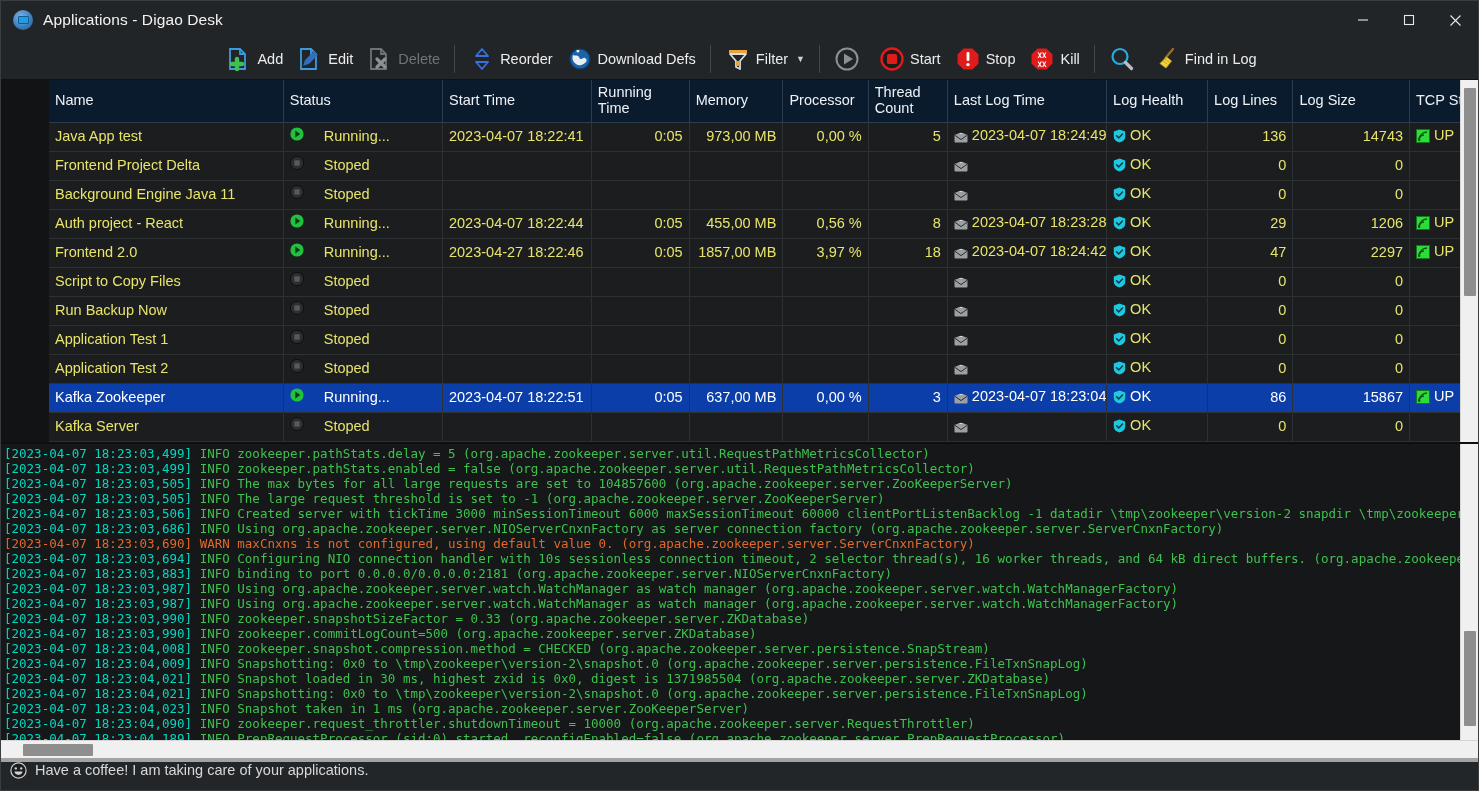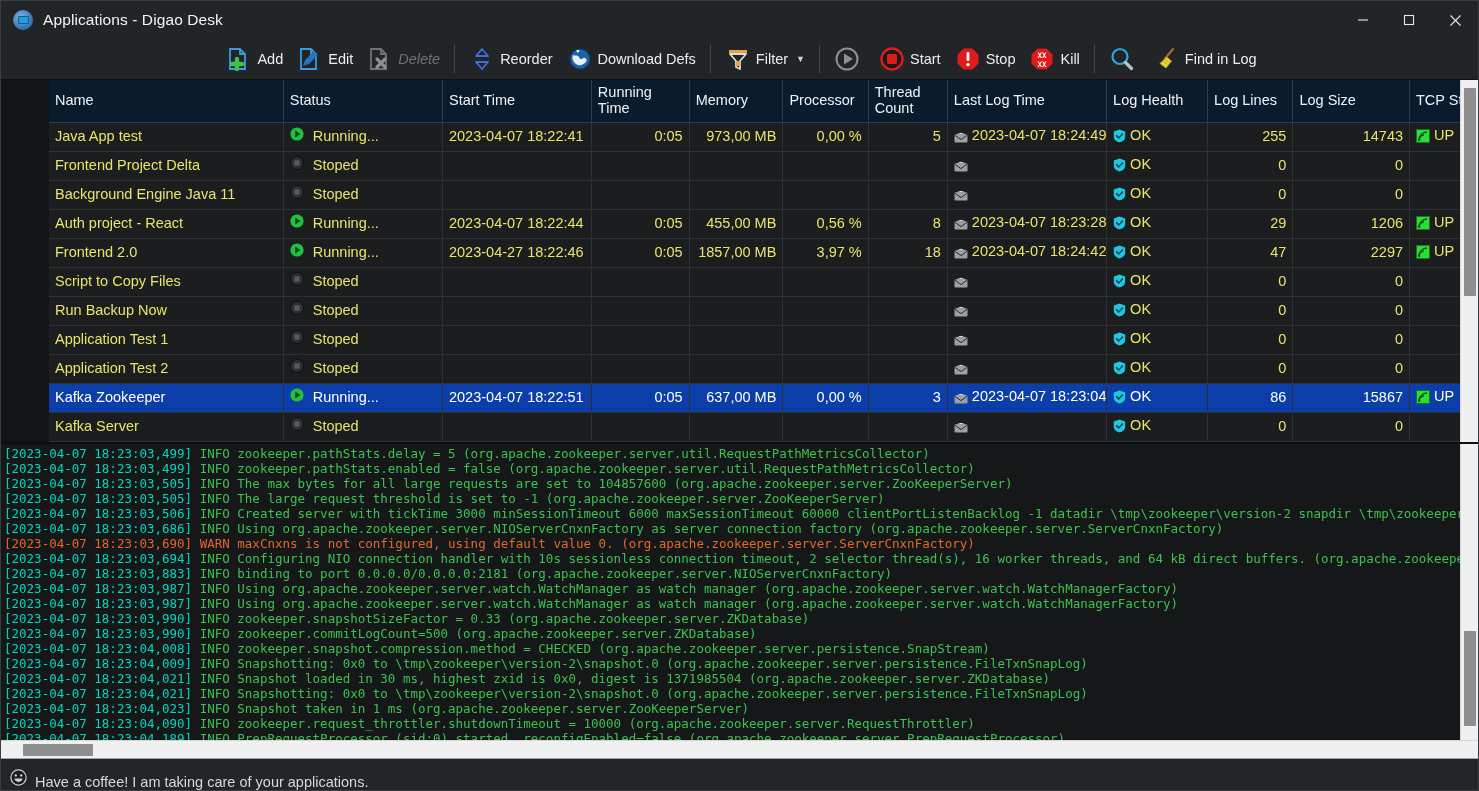--- a/index.html
+++ b/index.html
@@ -49,21 +49,21 @@
     background: #212528;
     display: flex; align-items: center; padding-left: 4px;
     border-bottom: 1px solid #0f1112;
     justify-content: center;
   }
   .tbtn {
     display: flex; align-items: center; gap: 5px;
     height: 36px; padding: 0 7px; color: #ececec; font-size: 14.5px;
     white-space: nowrap;
   }
-  .tbtn.disabled { color: #6e7377; font-style: italic; }
+  .tbtn.disabled { color: #6e7377; }
   .tbtn .ic { width: 26px; height: 26px; flex: 0 0 26px; position: relative; display:block; }
   .tbtn .ic svg { display:block; }
   .tsep {
     width: 1px; height: 28px; background: #43484c; margin: 0 7px;
   }
   .caret { font-size: 9px; color: #cfcfcf; margin-left: 3px; }
 
   
   .gridwrap {
     flex: 0 0 318px; display: flex; background: #111315; position: relative; padding-left: 48px;
@@ -86,21 +86,21 @@
     color: #e8e46a;
     border-right: 1px solid #2e3134;
     border-bottom: 1px solid #2e3134;
     background: #1b1d1f;
     white-space: nowrap; overflow: hidden;
     line-height: 23px;
   }
   tr.sel td { background: #0b3ea8; color: #ffffff; }
   td.num { text-align: right; }
   .cellic { display: inline-block; vertical-align: -3px; margin-right: 4px; }
-  .status-cell { display: flex; align-items: center; gap: 5px; height: 23px; text-align: center; }
+  .status-cell { display: flex; align-items: center; gap: 16px; height: 23px; text-align: center; }
 
   
   col.c0 { width: 225px; } col.c1 { width: 153px; } col.c2 { width: 143px; }
   col.c3 { width: 94px; }  col.c4 { width: 90px; }  col.c5 { width: 82px; }
   col.c6 { width: 76px; }  col.c7 { width: 153px; } col.c8 { width: 97px; }
   col.c9 { width: 82px; }  col.c10 { width: 112px; } col.c11 { width: 96px; }
 
   .vscroll {
     flex: 0 0 18px; background: #f0f0f0; position: relative;
     border-left: 1px solid #d6d6d6;
@@ -133,22 +133,22 @@
   
   .hscroll {
     flex: 0 0 18px; background: #f0f0f0; position: relative; border-top: 1px solid #d6d6d6;
   }
   .hscroll .thumb {
     position: absolute; top: 3px; height: 12px; background: #8e8e8e; border-radius: 1px;
   }
 
   
   .statusbar {
-    flex: 0 0 32px; background: #232629; display: flex; align-items: flex-end;
-    gap: 8px; padding-left: 9px; border-top: 1px solid #a3a3a3;
+    flex: 0 0 32px; background: #232629; display: flex; align-items: flex-start;
+    gap: 8px; padding-left: 9px; border-top: 4px solid #a3a3a3;
   }
   .statusbar .txt { color: #d8d8d8; font-size: 14.5px; }
 </style>
 </head>
 <body>
 
 <div id="app">
 
   <div class="titlebar">
     <div class="title-icon">
@@ -367,21 +367,21 @@
               <td class="num">5</td>
               <td><span class="cellic"><svg width="14" height="11" viewBox="0 0 14 11">
                     <rect x="0.5" y="2.5" width="13" height="8" rx="1" fill="#9aa0a4"></rect>
                     <path d="M0.8 3.2L7 7.6l6.2-4.4" fill="none" stroke="#2b2d2f" stroke-width="1"></path>
                     <path d="M1.5 2.6L7 0.7l5.5 1.9z" fill="#d6dadd"></path>
                   </svg></span>2023-04-07 18:24:49</td>
               <td><span class="cellic"><svg width="13" height="14" viewBox="0 0 13 14">
                     <path d="M6.5 0.6L12.2 2.4v5.1c0 3.3-2.6 5.2-5.7 5.9C3.4 12.7.8 10.8.8 7.5V2.4z" fill="#1ec8e0"></path>
                     <path d="M3.6 6.8l2.1 2.1 3.8-3.9" fill="none" stroke="#0a3a44" stroke-width="1.5" stroke-linecap="round" stroke-linejoin="round"></path>
                   </svg></span>OK</td>
-              <td class="num">255</td>
+              <td class="num">136</td>
               <td class="num">14743</td>
               <td><span class="cellic"><svg width="14" height="14" viewBox="0 0 14 14">
                     <rect x="0.5" y="0.5" width="13" height="13" fill="#2bdc3a" stroke="#0f7a17"></rect>
                     <path d="M3 11a8 8 0 0 1 8-8" fill="none" stroke="#0a4d10" stroke-width="1.3"></path>
                     <path d="M3 11a5 5 0 0 1 5-5" fill="none" stroke="#0a4d10" stroke-width="1.3"></path>
                     <circle cx="3.2" cy="10.8" r="1.2" fill="#0a4d10"></circle>
                   </svg></span>UP</td>
             </tr>
             <tr>
               <td>Frontend Project Delta</td>

